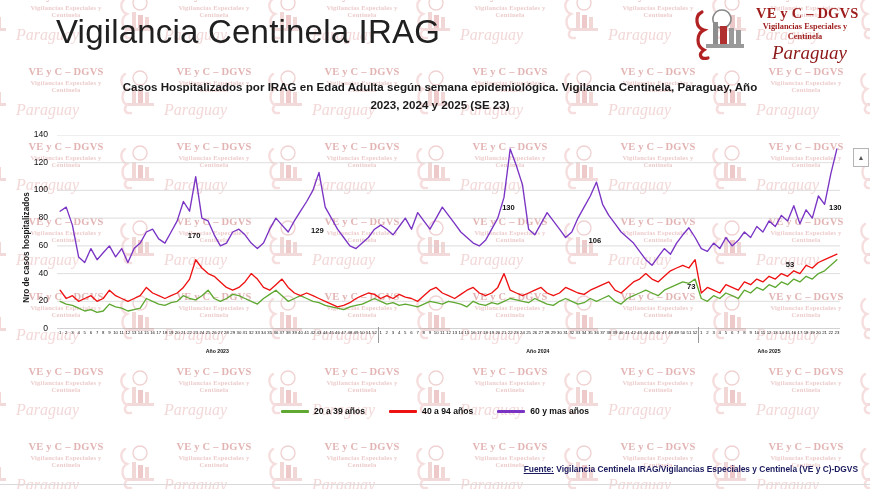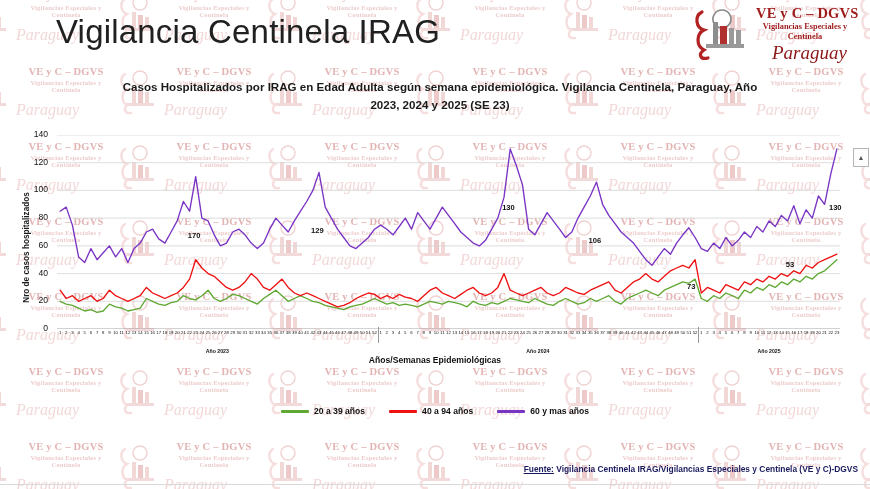--- a/index.html
+++ b/index.html
@@ -915,21 +915,20 @@
       <div class="xtick" style="left: 761.4px;">20</div>
       <div class="xtick" style="left: 767.6px;">21</div>
       <div class="xtick" style="left: 773.8px;">22</div>
       <div class="xtick" style="left: 779.9px;">23</div>
       <div class="yearlbl" style="left: 160.3px;">Año 2023</div>
       <div class="yearlbl" style="left: 480.9px;">Año 2024</div>
       <div class="yearsep" style="left: 320.6px;"></div>
       <div class="yearlbl" style="left: 712.1px;">Año 2025</div>
       <div class="yearsep" style="left: 641.2px;"></div>
     </div>
-  <div id="xtitle">Años/Semanas Epidemiológicas</div>
   <div id="labels-holder">
       <div class="dlabel" style="left: 187.72px; top: 162.571px;">170</div>
       <div class="dlabel" style="left: 311.028px; top: 158.414px;">129</div>
       <div class="dlabel" style="left: 502.154px; top: 134.857px;">130</div>
       <div class="dlabel" style="left: 588.469px; top: 168.114px;">106</div>
       <div class="dlabel" style="left: 687.114px; top: 213.843px;">73</div>
       <div class="dlabel" style="left: 785.76px; top: 191.671px;">53</div>
       <div class="dlabel" style="left: 828.917px; top: 134.857px;">130</div>
     </div>
   <div id="legend">

